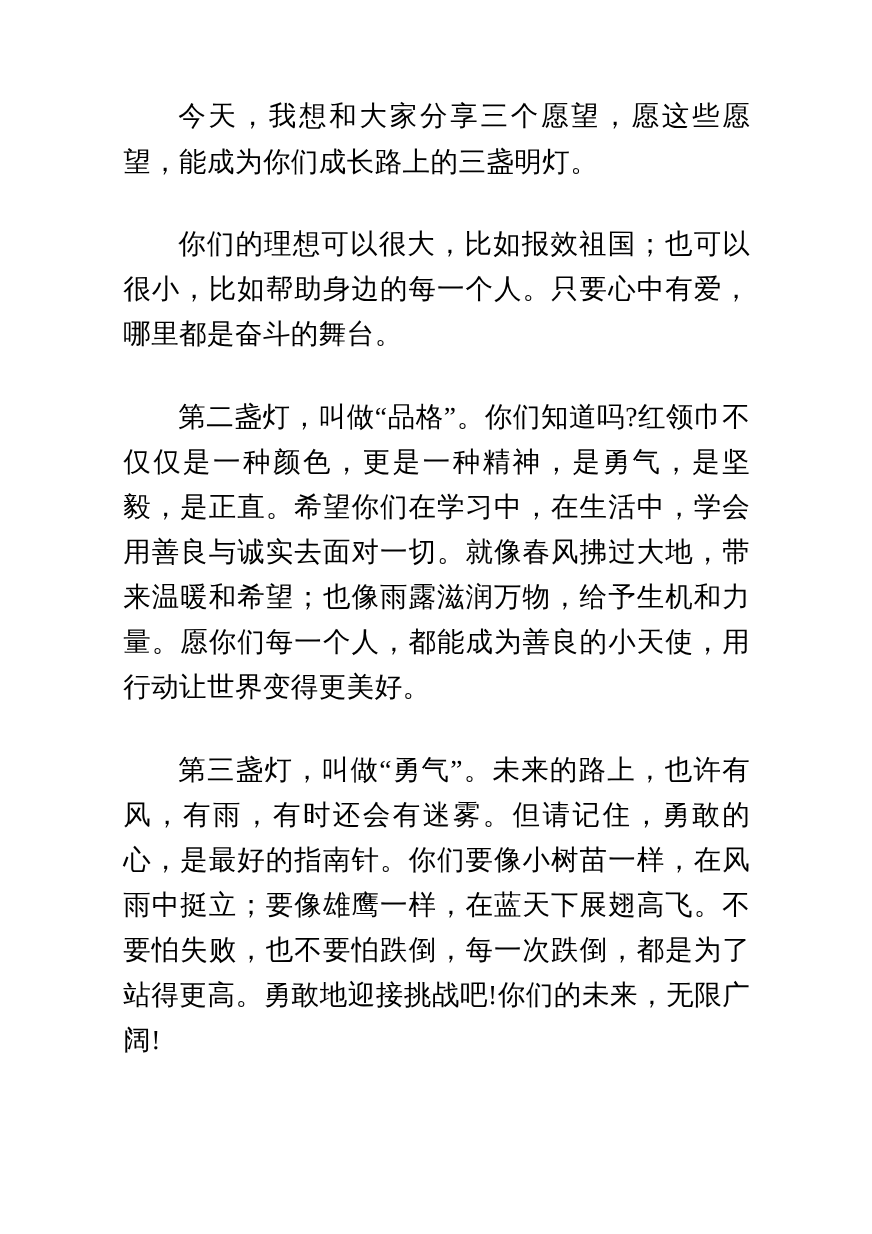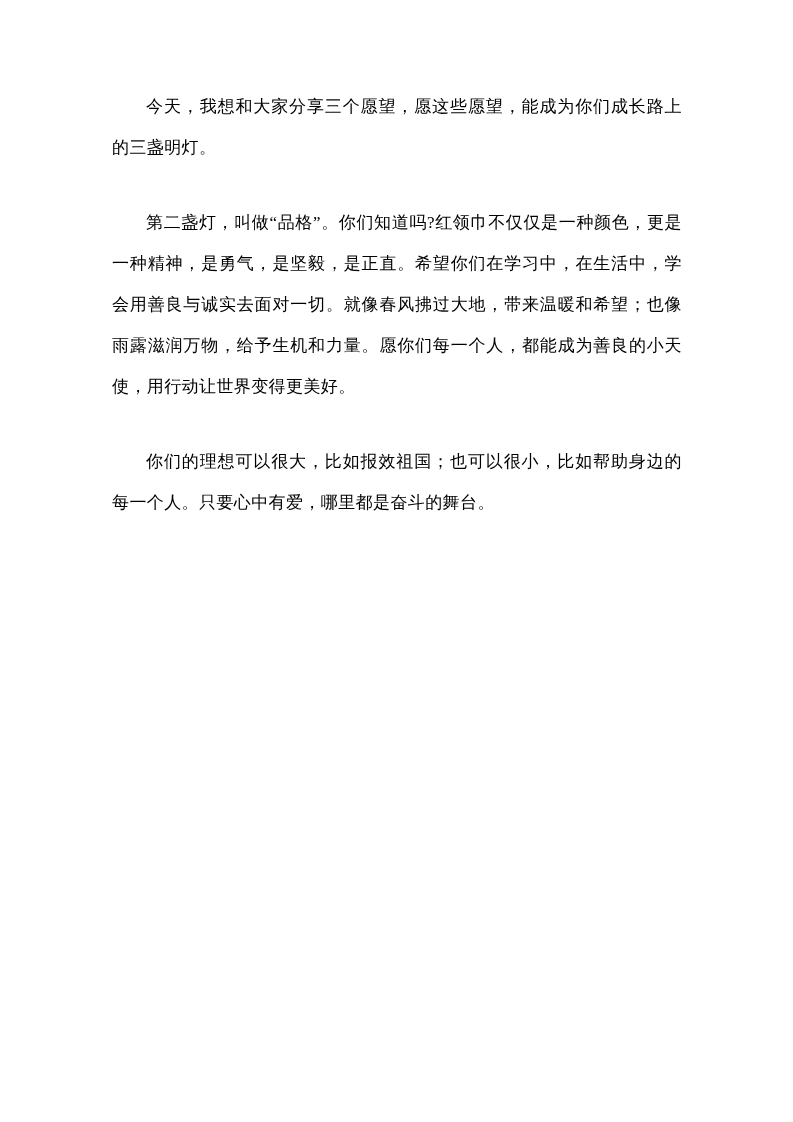--- a/index.html
+++ b/index.html
@@ -22,34 +22,35 @@
     background: #ffffff;
   }
   .content {
     position: absolute;
     left: 112px;
     top: 86px;
     width: 570px;
   }
   .para {
     margin: 0 0 34px 0;
-    font-size: 17px;
+    font-size: 25px;
     line-height: 41px;
     text-align: justify;
     text-justify: inter-ideograph;
     text-indent: 2em;
     letter-spacing: 0.4px;
     word-break: break-all;
   }
   .para:last-child {
     margin-bottom: 0;
   }
 </style>
 </head>
 <body>
 
 <div class="page">
   <div class="content">
     <p class="para">今天，我想和大家分享三个愿望，愿这些愿望，能成为你们成长路上的三盏明灯。</p>
+    <p class="para">你们的理想可以很大，比如报效祖国；也可以很小，比如帮助身边的每一个人。只要心中有爱，哪里都是奋斗的舞台。</p>
     <p class="para">第二盏灯，叫做“品格”。你们知道吗?红领巾不仅仅是一种颜色，更是一种精神，是勇气，是坚毅，是正直。希望你们在学习中，在生活中，学会用善良与诚实去面对一切。就像春风拂过大地，带来温暖和希望；也像雨露滋润万物，给予生机和力量。愿你们每一个人，都能成为善良的小天使，用行动让世界变得更美好。</p>
-    <p class="para">你们的理想可以很大，比如报效祖国；也可以很小，比如帮助身边的每一个人。只要心中有爱，哪里都是奋斗的舞台。</p>
+    <p class="para">第三盏灯，叫做“勇气”。未来的路上，也许有风，有雨，有时还会有迷雾。但请记住，勇敢的心，是最好的指南针。你们要像小树苗一样，在风雨中挺立；要像雄鹰一样，在蓝天下展翅高飞。不要怕失败，也不要怕跌倒，每一次跌倒，都是为了站得更高。勇敢地迎接挑战吧!你们的未来，无限广阔!</p>
   </div>
 </div>
 
 </body></html>

